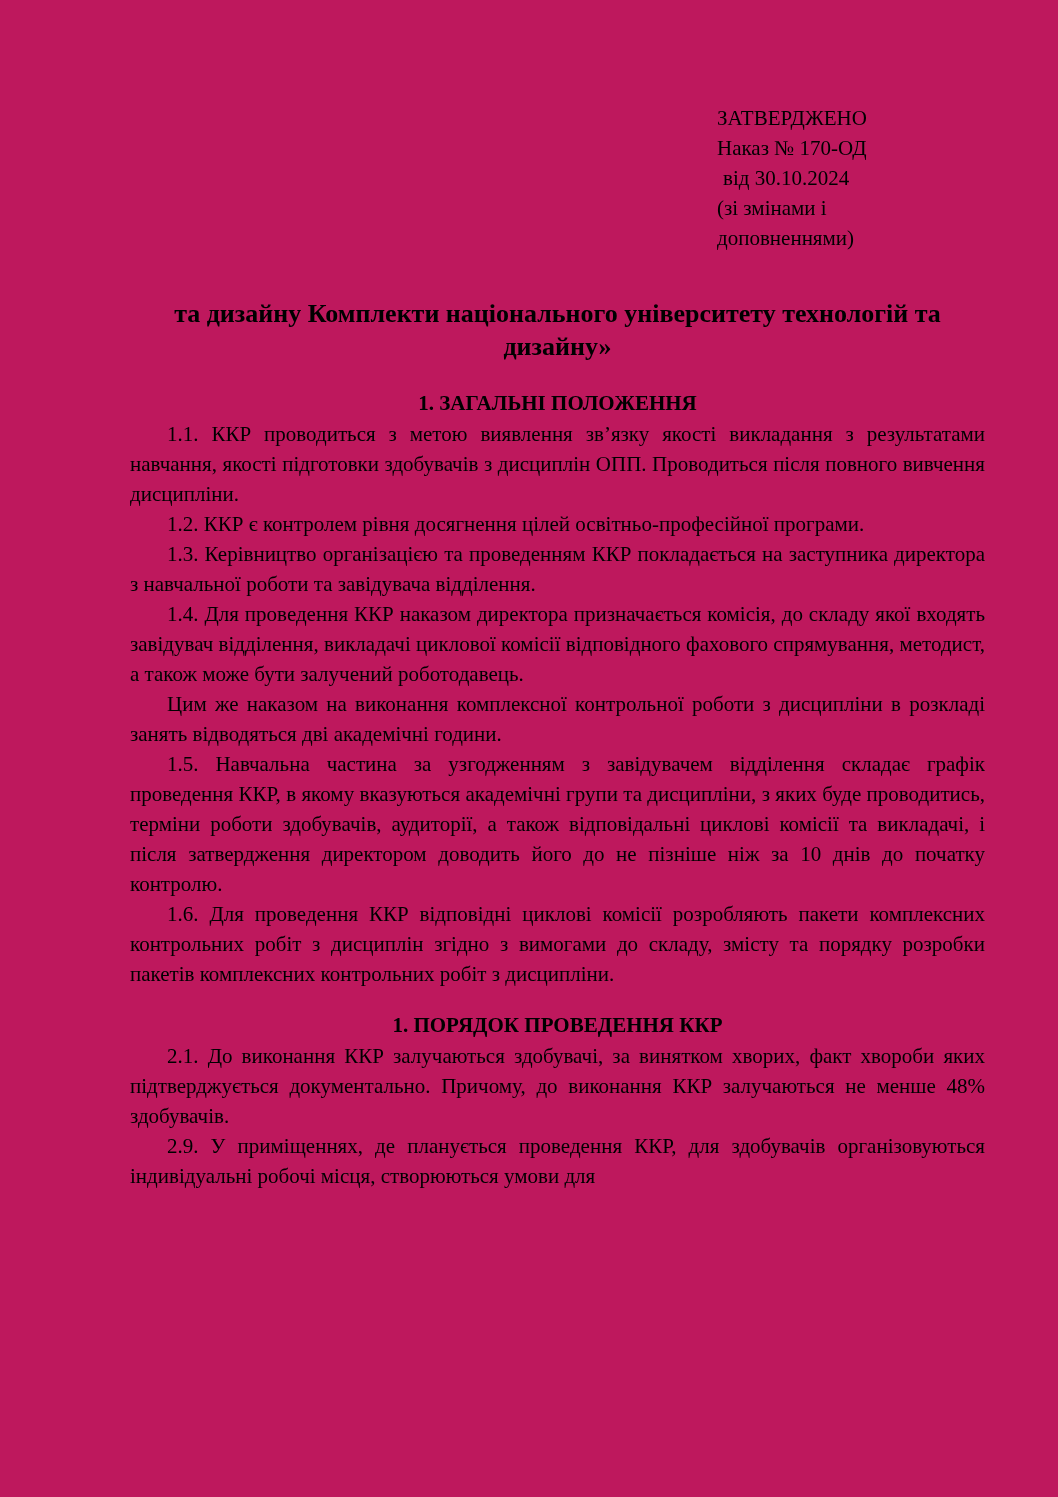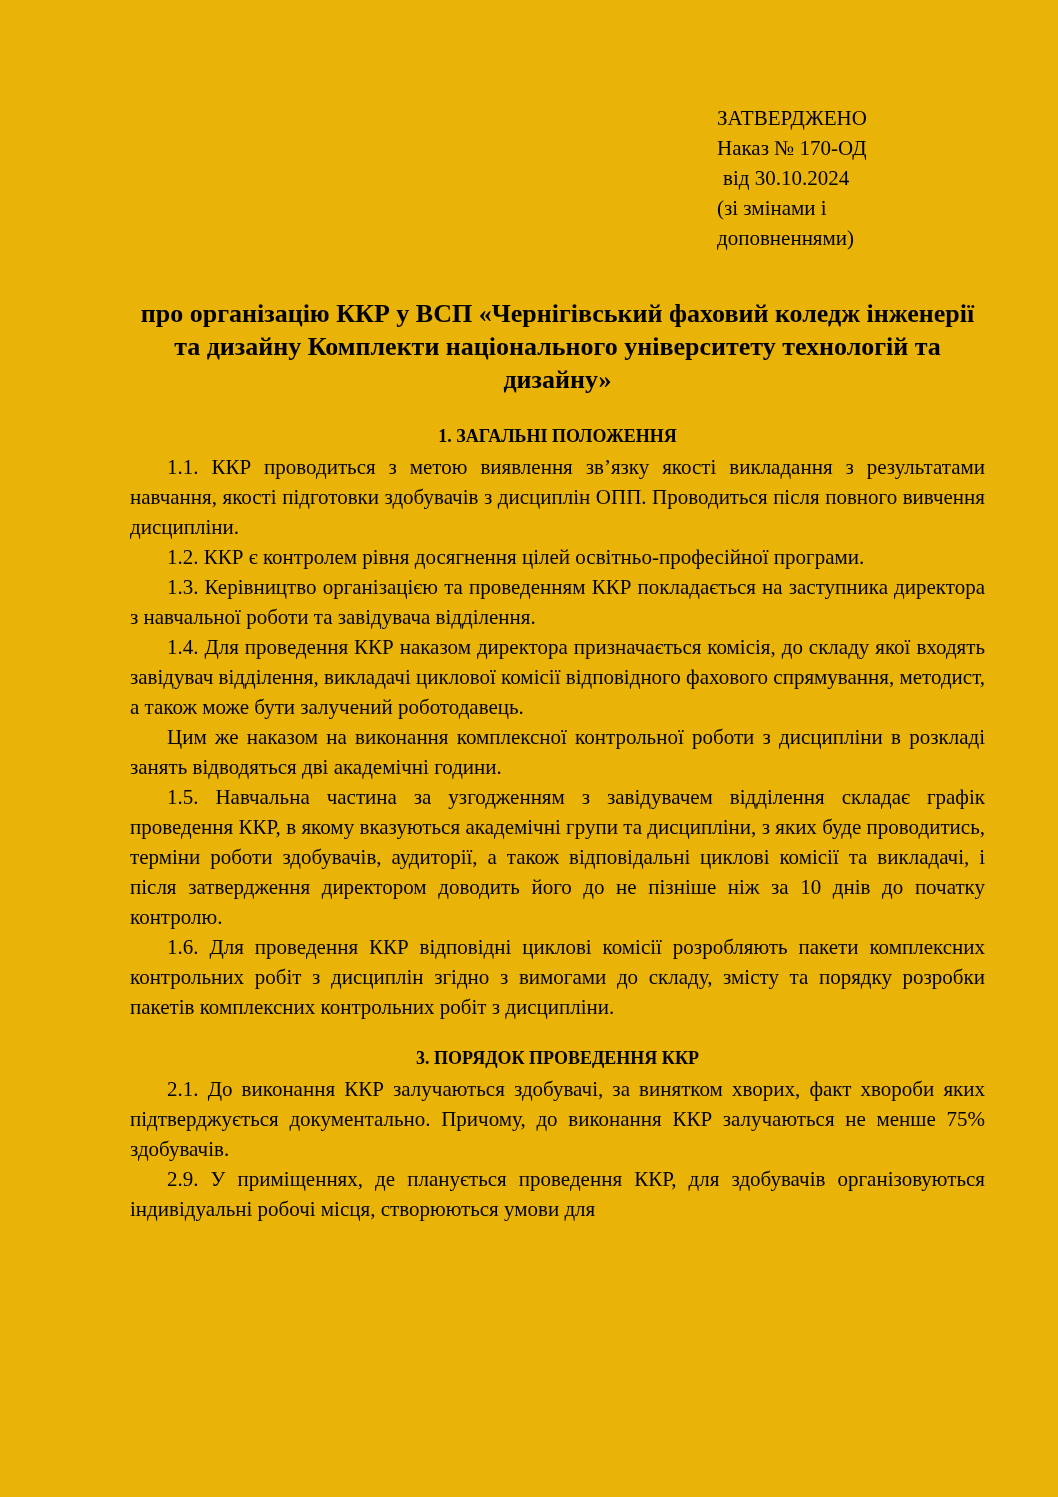--- a/index.html
+++ b/index.html
@@ -4,21 +4,21 @@
 <style>
   html, body {
     margin: 0;
     padding: 0;
     background: #e8e8e8;
   }
   .page {
     width: 1058px;
     height: 1497px;
     margin: 0 auto;
-    background: #eab308;
+    background: #be185d;
     color: #000000;
     box-sizing: border-box;
     padding: 103px 73px 0 130px;
     font-family: "Liberation Serif", "DejaVu Serif", serif;
     font-size: 21px;
     line-height: 30px;
     overflow: hidden;
   }
   .approval {
     margin-left: 587px;
@@ -33,21 +33,21 @@
     margin-top: 44px;
     text-align: center;
     font-weight: bold;
     font-size: 26px;
     line-height: 33px;
   }
   .section-heading {
     margin: 24px 0 0 0;
     text-align: center;
     font-weight: bold;
-    font-size: 18px;
+    font-size: 21px;
     line-height: 32px;
   }
   .section-heading.second {
     margin-top: 20px;
   }
   .para {
     margin: 0;
     text-align: justify;
     text-indent: 37px;
   }
@@ -59,33 +59,32 @@
 
   <div class="approval">
     <div class="approval-line">ЗАТВЕРДЖЕНО</div>
     <div class="approval-line">Наказ № 170-ОД</div>
     <div class="approval-line indented">від 30.10.2024</div>
     <div class="approval-line">(зі змінами і</div>
     <div class="approval-line">доповненнями)</div>
   </div>
 
   <div class="doc-title">
-    <div>про організацію ККР  у ВСП «Чернігівський фаховий коледж інженерії</div>
     <div>та дизайну Комплекти національного університету технологій та</div>
     <div>дизайну»</div>
   </div>
 
   <h2 class="section-heading">1.  ЗАГАЛЬНІ ПОЛОЖЕННЯ</h2>
 
   <p class="para">1.1. ККР проводиться з метою виявлення зв’язку якості викладання з результатами навчання, якості підготовки здобувачів з дисциплін ОПП. Проводиться після повного вивчення дисципліни.</p>
   <p class="para">1.2. ККР є контролем рівня досягнення цілей освітньо-професійної програми.</p>
   <p class="para">1.3. Керівництво організацією та проведенням ККР покладається на заступника директора з навчальної роботи та завідувача відділення.</p>
   <p class="para">1.4. Для проведення ККР наказом директора призначається комісія, до складу якої входять завідувач відділення, викладачі циклової комісії відповідного фахового спрямування, методист, а також може бути залучений роботодавець.</p>
   <p class="para">Цим же наказом на виконання комплексної контрольної роботи з дисципліни в розкладі занять відводяться дві академічні години.</p>
   <p class="para">1.5. Навчальна частина за узгодженням з завідувачем відділення складає графік проведення ККР, в якому вказуються академічні групи та дисципліни, з яких буде проводитись, терміни роботи здобувачів, аудиторії, а також відповідальні циклові комісії та викладачі, і після затвердження директором доводить його до не пізніше ніж за 10 днів до початку контролю.</p>
   <p class="para">1.6. Для проведення ККР відповідні циклові комісії розробляють пакети комплексних контрольних робіт з дисциплін згідно з вимогами до складу, змісту та порядку розробки пакетів комплексних контрольних робіт з дисципліни.</p>
 
-  <h2 class="section-heading second">3.  ПОРЯДОК ПРОВЕДЕННЯ ККР</h2>
+  <h2 class="section-heading second">1.  ПОРЯДОК ПРОВЕДЕННЯ ККР</h2>
 
-  <p class="para">2.1. До виконання ККР залучаються здобувачі, за винятком хворих, факт хвороби яких підтверджується документально. Причому, до виконання ККР залучаються не менше 75% здобувачів.</p>
+  <p class="para">2.1. До виконання ККР залучаються здобувачі, за винятком хворих, факт хвороби яких підтверджується документально. Причому, до виконання ККР залучаються не менше 48% здобувачів.</p>
   <p class="para">2.9. У приміщеннях, де планується проведення ККР, для здобувачів організовуються індивідуальні робочі місця, створюються умови для</p>
 
 </div>
 
 </body></html>

